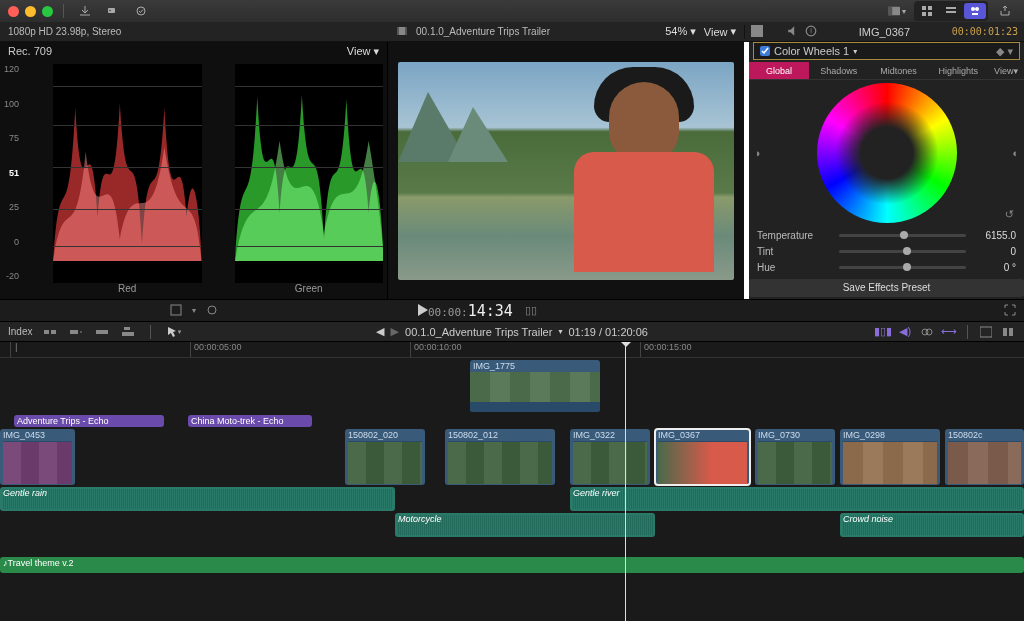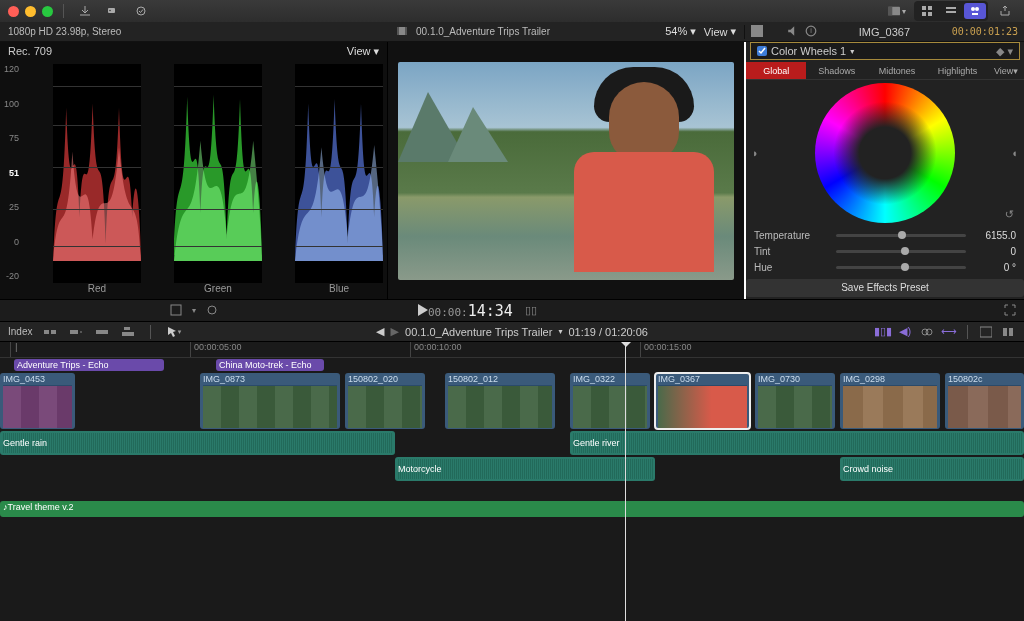--- a/index.html
+++ b/index.html
@@ -72,26 +72,26 @@
 .viewer-canvas{width:336px;height:218px;background:linear-gradient(to bottom,#7ba5c4 0%,#a8c4d4 30%,#4a6b3a 32%,#5a7a4a 60%,#8a9a6a 62%,#6a8a7a 80%,#8a9a8a 100%);border-radius:2px;position:relative;overflow:hidden;}
 .person{position:absolute;right:20px;top:20px;width:140px;height:190px;}
 .head{position:absolute;top:0;left:35px;width:70px;height:80px;background:#8b5a3c;border-radius:35px 35px 30px 30px;}
 .hair{position:absolute;top:-15px;left:20px;width:100px;height:55px;background:#1a1a1a;border-radius:50px 50px 20px 20px;}
 .shirt{position:absolute;top:70px;left:0;width:140px;height:120px;background:#d85a4a;border-radius:20px 20px 0 0;}
 .mountains{position:absolute;top:0;left:0;width:200px;height:100px;}
 .mtn{position:absolute;bottom:0;border-style:solid;}
 .mtn1{left:0;border-width:0 40px 70px 30px;border-color:transparent transparent #5a7a6a transparent;}
 .mtn2{left:50px;border-width:0 35px 55px 25px;border-color:transparent transparent #6a8a7a transparent;}
 
-.inspector{width:280px;border-left:2px solid #ffffff;background:#222;display:flex;flex-direction:column;}
+.inspector{width:280px;border-left:5px solid #ffffff;background:#222;display:flex;flex-direction:column;}
 .insp-cw{height:18px;background:#1a1a1a;border:1px solid #a68a3c;margin:0 4px;display:flex;align-items:center;padding:0 6px;gap:4px;}
 .cb{width:10px;height:10px;background:#3d7dd8;border-radius:2px;display:flex;align-items:center;justify-content:center;}
 .insp-tabs{height:18px;display:flex;border-bottom:1px solid #333;margin-top:2px;}
 .insp-tab{flex:1;display:flex;align-items:center;justify-content:center;font-size:9px;color:#aaa;}
-.insp-tab.active{background:#b91c1c;color:#fff;}
+.insp-tab.active{background:#be185d;color:#fff;}
 .wheel-area{flex:1;display:flex;align-items:center;justify-content:center;position:relative;}
 .colorwheel{width:140px;height:140px;border-radius:50%;background:conic-gradient(red,yellow,lime,cyan,blue,magenta,red);position:relative;}
 .colorwheel::after{content:"";position:absolute;inset:18px;background:radial-gradient(circle,#222 35%,transparent 70%);border-radius:50%;}
 .wheel-center{position:absolute;top:50%;left:50%;width:10px;height:10px;margin:-5px;border:1px solid #fff;border-radius:50%;}
 .wheel-arc-left{position:absolute;left:6px;top:50%;transform:translateY(-50%);color:#888;}
 .wheel-arc-right{position:absolute;right:6px;top:50%;transform:translateY(-50%);color:#888;}
 .sliders{padding:2px 8px;}
 .slider-row{display:flex;align-items:center;height:16px;gap:12px;font-size:10px;}
 .slider-row .lbl{width:70px;color:#bbb;}
 .slider-row .track{flex:1;height:3px;background:#444;border-radius:2px;position:relative;}
@@ -124,21 +124,21 @@
 .tracks{position:relative;}
 .track{position:relative;height:20px;}
 .track.video{height:58px;padding-left:48px;}
 .track.thin{height:14px;}
 .track.audio{height:26px;}
 .clip{position:absolute;top:1px;bottom:1px;border-radius:3px;overflow:hidden;display:flex;align-items:flex-start;padding:1px 3px;font-size:9px;color:#fff;}
 .clip.title{background:#6a4aaa;}
 .clip.video{background:#3a5a7a;flex-direction:column;}
 .clip.video .name{color:#cde;height:11px;flex-shrink:0;}
 .clip.video .thumbs{flex:1;width:100%;background:repeating-linear-gradient(90deg,#4a6a4a 0 18px,#3a5a3a 18px 36px);border-top:1px solid #2a4a6a;}
-.clip.audio{background:#2a7a6a;display:flex;align-items:center;}
+.clip.audio{background:#2a7a6a;display:flex;align-items:flex-start;font-style:italic;}
 .clip.audio::after{content:"";position:absolute;inset:2px;background:repeating-linear-gradient(90deg,transparent 0 1px,#1a5a4a 1px 2px);opacity:.5;}
 .clip.music{background:#2a8a4a;}
 .clip.selected{outline:2px solid #eee;outline-offset:-1px;}
 .conn-clip{position:absolute;height:52px;border-radius:3px;background:#3a5a7a;overflow:hidden;}
 .conn-clip .name{font-size:9px;color:#cde;padding:1px 3px;}
 .conn-clip .thumbs{height:30px;background:repeating-linear-gradient(90deg,#4a6a4a 0 20px,#5a7a5a 20px 40px);}
 .conn-clip .wf{height:10px;background:#2a4a6a;}
 
 svg.ic{width:12px;height:12px;}
 </style>
@@ -272,30 +272,20 @@
         </div>
         <div class="channel">
           <div class="wave">
             <div class="gridline" style="top:10%"></div><div class="gridline" style="top:28%"></div><div class="gridline" style="top:47%"></div><div class="gridline" style="top:66%"></div><div class="gridline" style="top:83%"></div>
             <svg viewBox="0 0 100 100" preserveAspectRatio="none">
                 <path d="M0 90 C5 35 10 82 15 15 C20 78 25 12 30 68 C35 20 40 78 45 14 C50 72 55 18 60 80 C65 25 70 76 75 16 C80 82 85 20 90 68 C95 30 100 78 100 90 Z" fill="#44ff44" opacity=".6"></path>
                 <path d="M0 90 C10 50 20 85 30 35 C40 82 50 30 60 78 C70 40 80 80 90 35 C100 75 100 90 100 90 Z" fill="#88ff88" opacity=".5"></path>
               </svg>
           </div>
           <div class="ch-label">Green</div>
-        </div>
-        <div class="channel">
-          <div class="wave">
-            <div class="gridline" style="top:10%"></div><div class="gridline" style="top:28%"></div><div class="gridline" style="top:47%"></div><div class="gridline" style="top:66%"></div><div class="gridline" style="top:83%"></div>
-            <svg viewBox="0 0 100 100" preserveAspectRatio="none">
-                <path d="M0 90 C5 38 10 84 15 18 C20 80 25 14 30 70 C35 22 40 80 45 16 C50 74 55 20 60 82 C65 28 70 78 75 18 C80 84 85 22 90 70 C95 32 100 80 100 90 Z" fill="#6688ff" opacity=".6"></path>
-                <path d="M0 90 C10 52 20 86 30 38 C40 83 50 32 60 79 C70 42 80 81 90 37 C100 76 100 90 100 90 Z" fill="#aaccff" opacity=".5"></path>
-              </svg>
-          </div>
-          <div class="ch-label">Blue</div>
         </div>
       </div>
     </div>
   </div>
 
   <div class="viewer">
     <div class="viewer-canvas">
       <div class="mountains">
           <div class="mtn mtn1"></div>
           <div class="mtn mtn2"></div>
@@ -453,39 +443,42 @@
   <div class="ruler">
     <div class="tick" style="left:10px">∣</div>
     <div class="tick" style="left:190px">00:00:05:00</div>
     <div class="tick" style="left:410px">00:00:10:00</div>
     <div class="tick" style="left:640px">00:00:15:00</div>
   </div>
   <div class="playhead"></div>
 
   <div class="tracks">
 
+    <div class="track" style="height:56px">
+      <div class="conn-clip" style="left:470px;width:130px;top:2px">
+        <div class="name">IMG_1775</div>
+          <div class="thumbs"></div>
+          <div class="wf"></div>
+      </div>
+    </div>
 
     <div class="track thin">
       <div class="clip title" style="left:14px;width:150px">
           <span>Adventure Trips - Echo</span>
         </div>
-      <div class="clip title" style="left:216px;width:108px">
+      <div class="clip title" style="left:188px;width:124px">
           <span>China Moto-trek - Echo</span>
         </div>
     </div>
 
     <div class="track video">
       <div class="clip video" style="left:0;width:75px">
           <div class="name">IMG_0453</div>
           <div class="thumbs" style="background:repeating-linear-gradient(90deg,#7a4a7a 0 18px,#6a3a6a 18px 36px)"></div>
         </div>
-      <div class="clip video" style="left:200px;width:140px">
-          <div class="name">IMG_0873</div>
-          <div class="thumbs"></div>
-        </div>
       <div class="clip video" style="left:345px;width:80px">
           <div class="name">150802_020</div>
           <div class="thumbs"></div>
         </div>
       <div class="clip video" style="left:445px;width:110px">
           <div class="name">150802_012</div>
           <div class="thumbs"></div>
         </div>
       <div class="clip video" style="left:570px;width:80px">
           <div class="name">IMG_0322</div>

